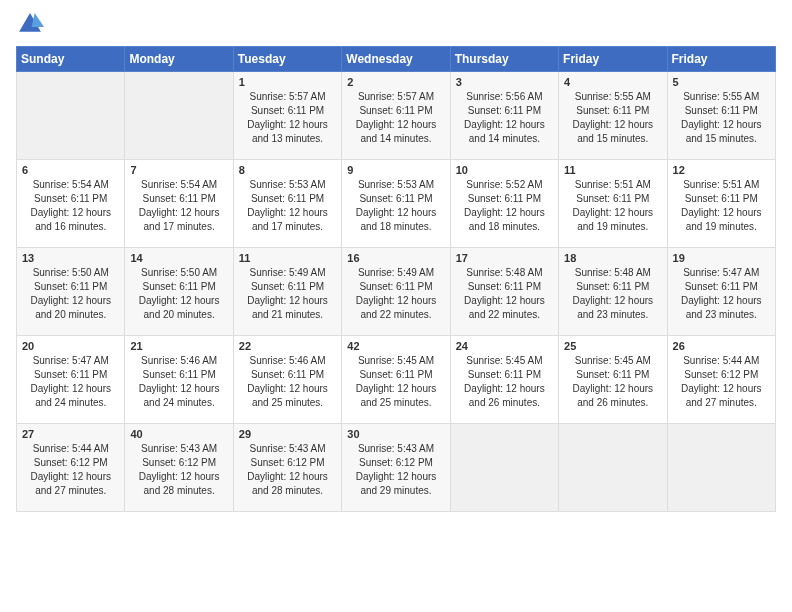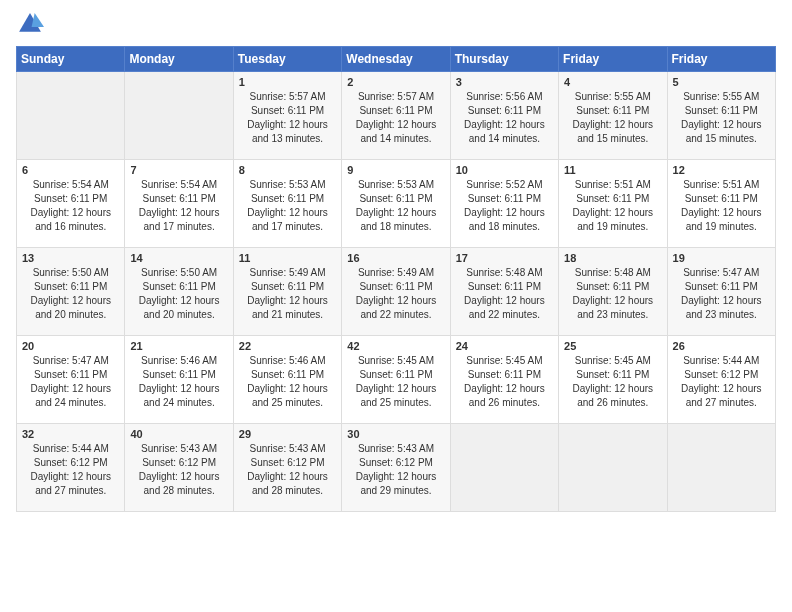--- a/index.html
+++ b/index.html
@@ -294,21 +294,21 @@
           </td>
           <td>
             <span class="day-num">26</span>
             <div class="day-info" style="white-space: pre-line;">Sunrise: 5:44 AM
 Sunset: 6:12 PM
 Daylight: 12 hours and 27 minutes.</div>
           </td>
         </tr>
         <tr>
           <td>
-            <span class="day-num">32</span>
+            <span class="day-num">27</span>
             <div class="day-info" style="white-space: pre-line;">Sunrise: 5:44 AM
 Sunset: 6:12 PM
 Daylight: 12 hours and 27 minutes.</div>
           </td>
           <td>
             <span class="day-num">40</span>
             <div class="day-info" style="white-space: pre-line;">Sunrise: 5:43 AM
 Sunset: 6:12 PM
 Daylight: 12 hours and 28 minutes.</div>
           </td>

